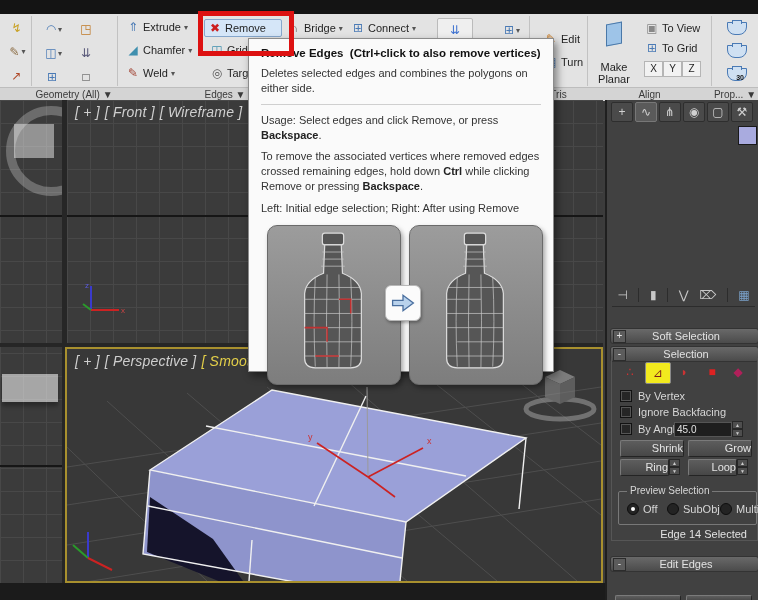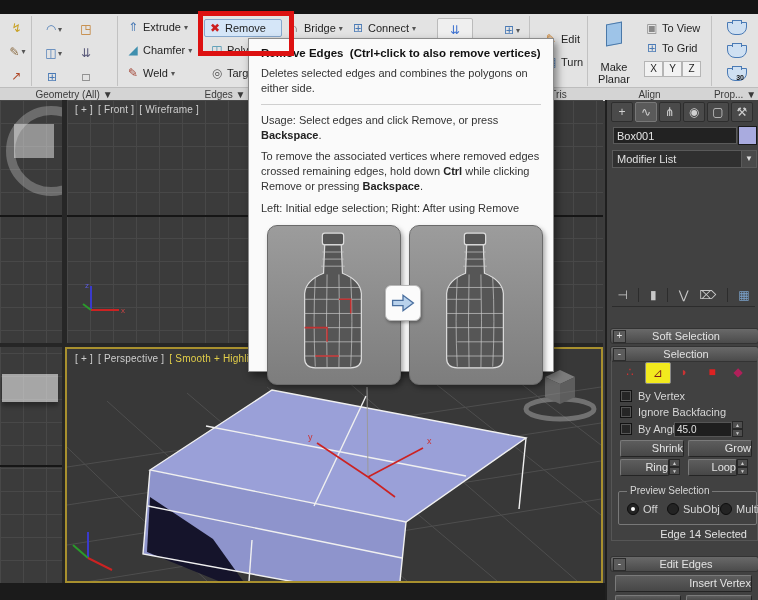--- a/index.html
+++ b/index.html
@@ -26,21 +26,21 @@
   .xyz{position:absolute;width:17px;height:14px;border:1px solid #b5b5b5;background:#f2f2f2;text-align:center;line-height:14px;font-size:10px;}
   
   .gridbg{background-color:#3b3b3b;background-image:linear-gradient(#484848 1px,transparent 1px),linear-gradient(90deg,#484848 1px,transparent 1px);background-size:23px 23px;}
   .leftstrip{position:absolute;left:0;top:100px;width:62px;height:483px;overflow:hidden;}
   .vdiv{position:absolute;left:62px;top:100px;width:5px;height:483px;background:#262626;}
   .vpfront{position:absolute;left:67px;top:100px;width:536px;height:243px;overflow:hidden;}
   .hdiv{position:absolute;left:0px;top:343px;width:603px;height:4px;background:#262626;}
   .vppersp{position:absolute;left:65px;top:347px;width:534px;height:232px;background:#383838;border:2px solid #a8902e;overflow:hidden;}
   .bottomstrip{position:absolute;left:0;top:583px;width:605px;height:17px;background:#1b1b1b;}
   .blackline{position:absolute;left:0;width:100%;height:2px;background:#161616;}
-  .vplabel{position:absolute;left:8px;top:4px;color:#cfcfcf;font-size:10px;letter-spacing:0.2px;}
+  .vplabel{position:absolute;left:8px;top:4px;color:#cfcfcf;font-size:14px;letter-spacing:0.2px;font-style:italic;}
   .vplabel span{margin-right:5px;}
   .shade-active{color:#e3cf49;}
   .ringcube{position:absolute;left:6px;top:6px;width:72px;height:72px;border:9px solid rgba(255,255,255,0.25);border-radius:50%;}
   .ringsquare{position:absolute;left:14px;top:24px;width:40px;height:34px;background:rgba(255,255,255,0.45);}
   .fadedbox{position:absolute;left:2px;top:274px;width:56px;height:28px;background:rgba(255,255,255,0.55);box-shadow:0 4px 4px rgba(0,0,0,0.3);}
   
   .cmdpanel{position:absolute;left:605px;top:100px;width:153px;height:500px;background:#414141;border-left:2px solid #1f1f1f;color:#d8d8d8;}
   .tabs{position:absolute;left:4px;top:2px;display:flex;gap:2px;}
   .tab{width:20px;height:18px;display:flex;align-items:center;justify-content:center;color:#d0d0d0;font-size:12px;border:1px solid #2e2e2e;background:#4a4a4a;border-radius:2px;}
   .tab.active{background:#5a5a5a;border-color:#777;}
@@ -148,21 +148,21 @@
       <span>Weld</span>
       <span class="rarrow">▾</span>
     </div>
 
     <div class="rbtn sel" style="left:204px;top:5px;width:70px">
       <span class="ricon" style="color:#cc2020">✖</span>
       <span>Remove</span>
     </div>
     <div class="rbtn" style="left:206px;top:27px">
       <span class="ricon" style="color:#3f8fae">◫</span>
-      <span>Poly</span>
+      <span>Grid</span>
     </div>
     <div class="rbtn" style="left:206px;top:50px">
       <span class="ricon" style="color:#555">◎</span>
       <span>Targ</span>
     </div>
 
     <div class="rbtn" style="left:283px;top:5px">
       <span class="ricon" style="color:#666">∩</span>
       <span>Bridge</span>
       <span class="rarrow">▾</span>
@@ -324,27 +324,22 @@
           <span>◉</span>
         </div>
       <div class="tab">
           <span>▢</span>
         </div>
       <div class="tab">
           <span>⚒</span>
         </div>
     </div>
 
-    <input class="namefield" value="Box001" style="">
     <div class="swatch"></div>
 
-    <div class="modlist">
-      <span class="txt">Modifier List</span>
-      <span class="dd">▼</span>
-    </div>
 
 
     <div class="stacktools">
       <span>⊣</span>
       <span class="tdiv"></span>
       <span>▮</span>
       <span class="tdiv"></span>
       <span>⋁</span>
       <span>⌦</span>
       <span class="tdiv"></span>
@@ -424,21 +419,20 @@
         </div>
       </div>
 
       <div class="status">Edge 14 Selected</div>
     </div>
 
     <div class="rollout" style="top:456px">
       <span class="pm">-</span>
       <span class="rtitle">Edit Edges</span>
     </div>
-    <div class="pbtn" style="left:8px;top:475px;width:135px">Insert Vertex</div>
     <div class="pbtn" style="left:8px;top:495px;width:64px;height:5px"></div>
     <div class="pbtn" style="left:79px;top:495px;width:64px;height:5px"></div>
   </div>
 
   <div class="tooltip">
     <div class="ttl">
       <span>Remove Edges</span>&nbsp;&nbsp;<span>(Ctrl+click to also remove vertices)</span>
     </div>
     <p>Deletes selected edges and combines the polygons on either side.</p>
     <hr>

